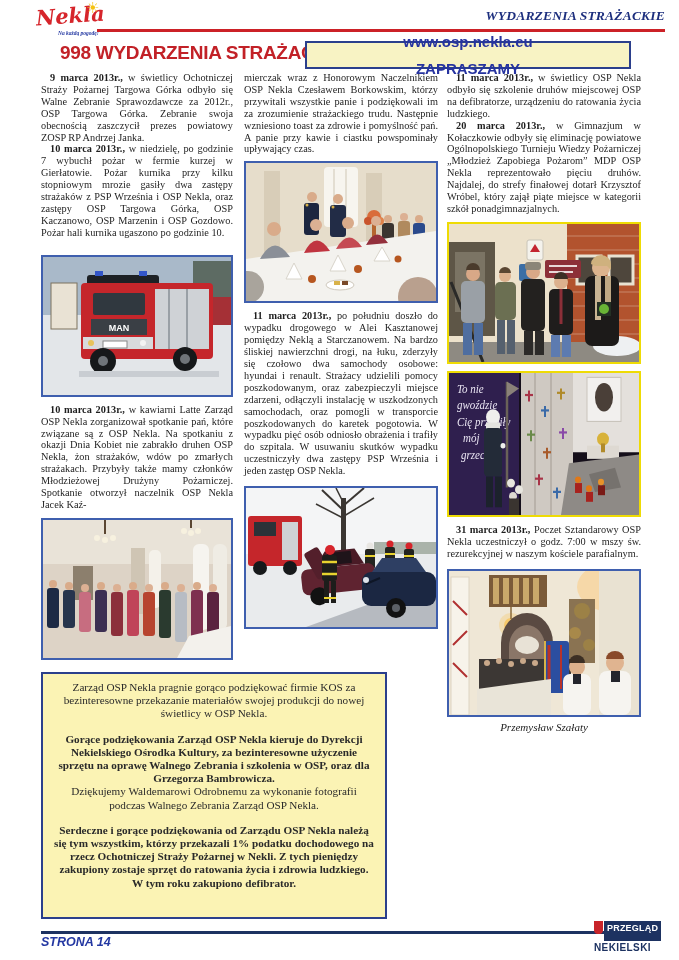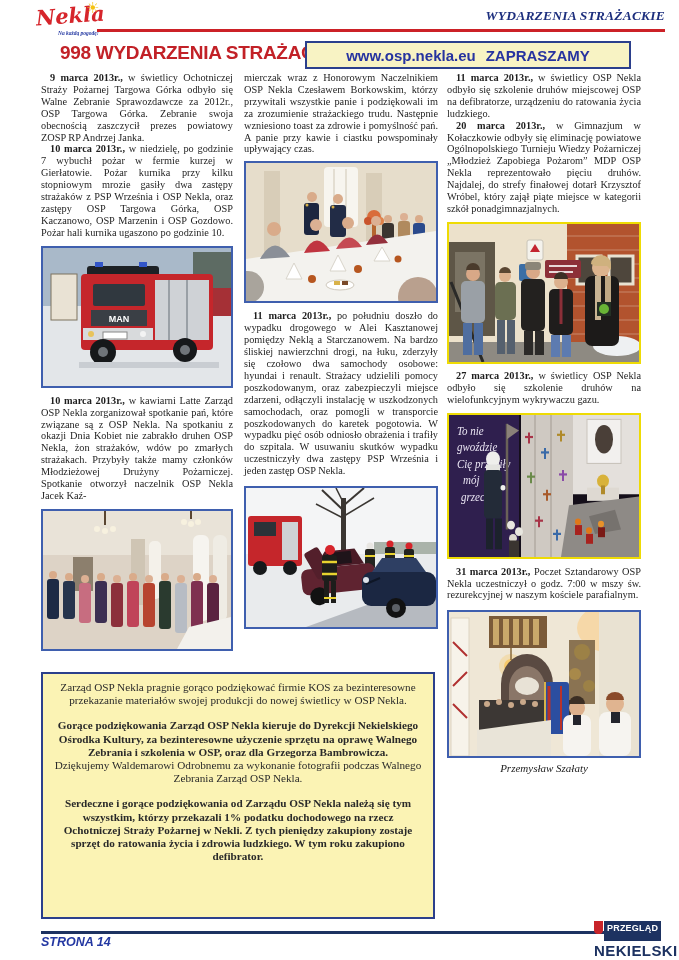--- a/index.html
+++ b/index.html
@@ -11,49 +11,49 @@
              font-size:21px;color:#d6252b;display:inline-block;transform:rotate(-4deg);}
   .logo-sun{position:absolute;left:50px;top:-4px;font-size:15px;color:#f5c211;}
   .logo-tag{position:absolute;left:22px;top:27px;font-size:5.5px;color:#2438a2;font-style:italic;font-weight:bold;}
   .masthead-right{position:absolute;right:14px;top:8px;font-size:13.5px;font-weight:bold;font-style:italic;
                   color:#1d2f7e;font-family:"Liberation Serif",serif;letter-spacing:.2px;}
   .header-rule{position:absolute;left:97px;top:29px;width:568px;height:3px;background:#cc2127;}
   .section-heading{position:absolute;left:60px;top:42px;font-family:"Liberation Sans",sans-serif;
                    font-weight:bold;font-size:19px;color:#c22127;letter-spacing:-.3px;}
   .web-box{position:absolute;left:305px;top:41px;width:322px;height:24px;border:2px solid #2b3f8c;
            background:#f8f3c4;display:flex;align-items:center;justify-content:center;gap:10px;
-           font-family:"Liberation Sans",sans-serif;font-weight:bold;font-size:15px;color:#2633a0;}
+           font-family:"Liberation Sans",sans-serif;font-weight:bold;font-size:15px;color:#2633a0;flex-direction:column;}
   
   .col{position:absolute;top:72px;}
   .col1{left:41px;width:192px;}
   .col2{left:244px;width:194px;}
   .col3{left:447px;width:194px;}
   .par{margin:0;text-align:justify;font-size:10.3px;line-height:11.9px;text-indent:9px;}
   .par .d{font-weight:bold;}
   .par.cont{text-indent:0;}
   
   .photo{box-sizing:border-box;width:100%;border:2px solid #3f5fae;background:#dfe3e6;display:block;}
   .photo.ybord{border-color:#eedb04;}
   .photo svg{display:block;width:100%;height:100%;}
   .caption{font-size:11px;font-style:italic;text-align:center;margin-top:4px;color:#222;}
   
-  .thanks-box{position:absolute;left:41px;top:672px;width:394px;height:247px;box-sizing:border-box;
+  .thanks-box{position:absolute;left:41px;top:672px;width:346px;height:247px;box-sizing:border-box;
               border:2.5px solid #2b3f8c;background:#fbf3b4;padding:7px 10px;
               font-size:11.2px;line-height:13.2px;text-align:center;color:#2a2a2a;}
   .thanks-box p{margin:0 0 0 0;}
   .thanks-box p.gap{margin-top:12px;font-weight:bold;}
   
   .footer-rule{position:absolute;left:41px;top:931px;width:597px;height:2.5px;background:#1d3261;}
   .page-label{position:absolute;left:41px;top:935px;font-family:"Liberation Sans",sans-serif;
               font-weight:bold;font-style:italic;font-size:12.5px;color:#2438a2;}
   .brand{position:absolute;left:594px;top:921px;width:72px;font-family:"Liberation Sans",sans-serif;}
   .brand-top{display:flex;align-items:stretch;}
   .brand-shield{width:9px;height:13px;background:#c8242a;border-radius:0 0 4px 4px;margin-right:1px;}
   .brand-top-text{background:#1d3261;color:#ffffff;font-weight:bold;font-size:9px;padding:2px 3px 8px 3px;letter-spacing:.2px;}
-  .brand-bottom{color:#1d3261;font-weight:bold;font-size:15px;letter-spacing:.4px;margin-top:1px;}
+  .brand-bottom{color:#1d3261;font-weight:bold;font-size:10px;letter-spacing:.4px;margin-top:1px;}
 </style>
 </head>
 <body>
 
 <div class="page">
 
   <div class="logo">
     <span class="logo-name">Nekla</span>
     <span class="logo-sun">☀</span>
     <span class="logo-tag">Na każdą pogodę!</span>
@@ -63,21 +63,21 @@
   <div class="section-heading">998 WYDARZENIA STRAŻACKIE</div>
   <div class="web-box">
     <span>www.osp.nekla.eu</span>
     <span>ZAPRASZAMY</span>
   </div>
 
   <div class="col col1">
     <p class="par"><span class="d">9 marca 2013r.,</span><span> w świetlicy Ochotniczej Straży Pożarnej Targowa Górka odbyło się Walne Zebranie Sprawozdawcze za 2012r., OSP Targowa Górka. Zebranie swoja obecnością zaszczycił prezes powiatowy ZOSP RP Andrzej Janka.</span></p>
     <p class="par"><span class="d">10 marca 2013r.,</span><span> w niedzielę, po godzinie 7 wybuchł pożar w fermie kurzej w Gierłatowie. Pożar kurnika przy kilku stopniowym mrozie gasiły dwa zastępy strażaków z PSP Września i OSP Nekla, oraz zastępy OSP Targowa Górka, OSP Kaczanowo, OSP Marzenin i OSP Gozdowo. Pożar hali kurnika ugaszono po godzinie 10.</span></p>
 
-    <div class="photo" style="height:142px;margin-top:7px;">
+    <div class="photo" style="height:142px;margin-top:16px;">
       <svg viewBox="0 0 188 138" preserveAspectRatio="none">
         <rect x="0" y="0" width="188" height="138" fill="#e3e6e9"></rect>
         <rect x="0" y="0" width="188" height="58" fill="#a9b9c9"></rect>
         <rect x="150" y="4" width="38" height="54" fill="#5d6b63"></rect>
         <rect x="168" y="40" width="20" height="28" fill="#a53036"></rect>
         <rect x="8" y="26" width="26" height="46" fill="#e9e2d4" stroke="#7c725f"></rect>
         <g>
           <rect x="44" y="18" width="72" height="12" rx="3" fill="#1d2125"></rect>
           <rect x="52" y="14" width="8" height="5" fill="#3356c9"></rect>
           <rect x="96" y="14" width="8" height="5" fill="#3356c9"></rect>
@@ -356,21 +356,20 @@
             <path d="M142 40 a10 9 0 0 1 20 0 l0 6 -4 -4 -12 0 z" fill="#cfb17e"></path>
           <rect x="136" y="52" width="34" height="70" rx="7" fill="#1c1a19"></rect>
           <rect x="146" y="52" width="6" height="44" fill="#c9b493"></rect>
             <rect x="156" y="52" width="6" height="40" fill="#bfa884"></rect>
           <rect x="148" y="78" width="14" height="14" fill="#243024"></rect>
             <circle cx="155" cy="85" r="5" fill="#7ad63a" opacity="0.8"></circle>
         </g>
       </svg>
     </div>
 
-    <p class="par" style="margin-top:6px;"><span class="d">27 marca 2013r.,</span><span> w świetlicy OSP Nekla odbyło się szkolenie druhów na wielofunkcyjnym wykrywaczu gazu.</span></p>
 
     <div class="photo ybord" style="height:146px;margin-top:7px;">
       <svg viewBox="0 0 190 129" preserveAspectRatio="none">
         <rect x="0" y="0" width="190" height="129" fill="#150f1a"></rect>
         <rect x="0" y="0" width="70" height="129" fill="#2f1f4e"></rect>
         <g font-family="Liberation Serif, serif" font-style="italic" fill="#e9e4f2" font-size="11">
           <text x="8" y="18">To nie</text>
           <text x="8" y="33">gwoździe</text>
           <text x="8" y="48">Cię przybiły</text>
           <text x="14" y="63">mój</text>

